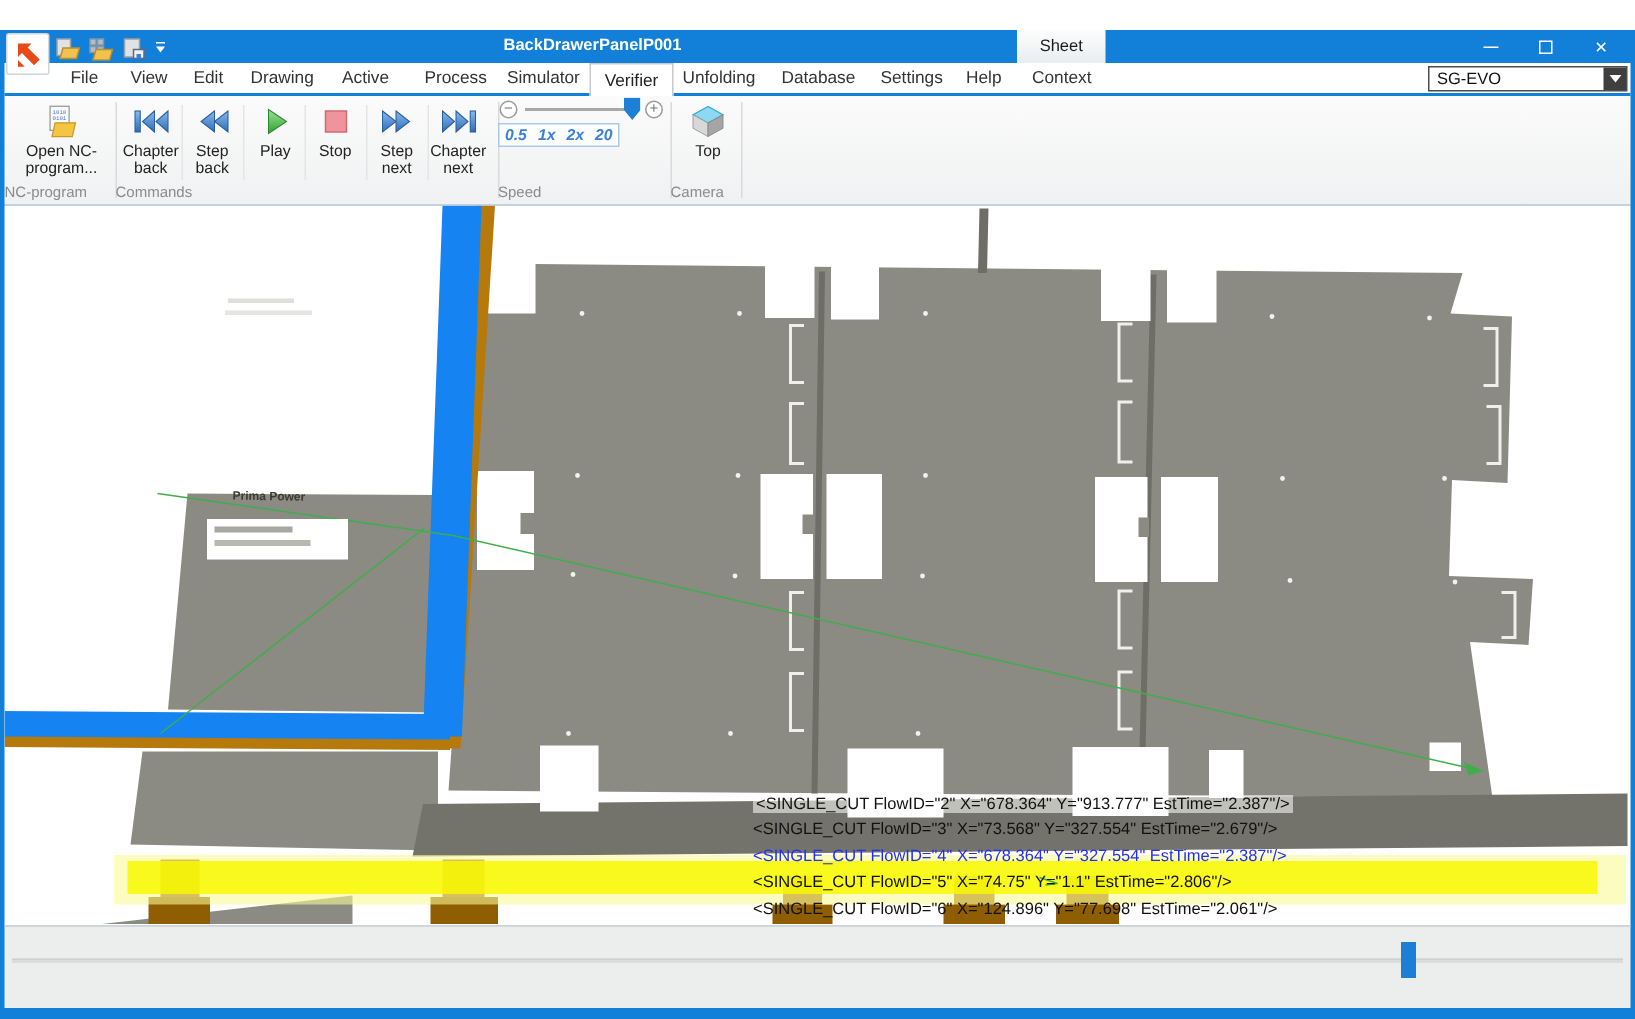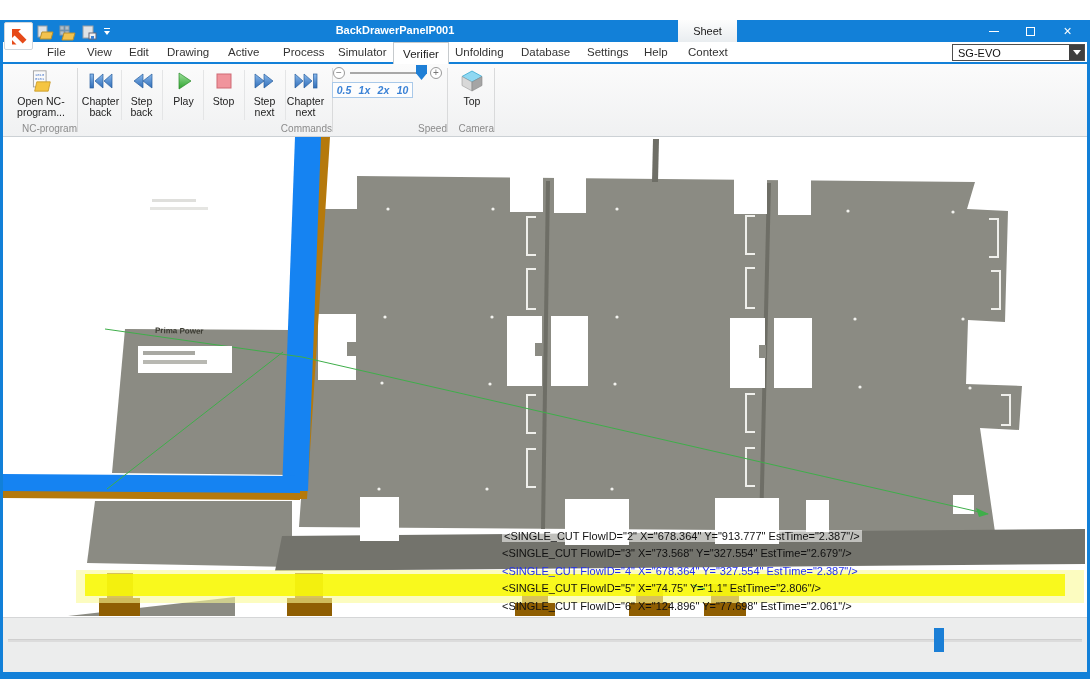--- a/index.html
+++ b/index.html
@@ -33,21 +33,21 @@
   .machine-combo .val { position:absolute; left:5px; top:2px; font-size:11px; color:#111; }
   .combo-btn { position:absolute; right:0; top:0; width:15px; height:15px; background:#3f3f3f; display:flex; align-items:center; justify-content:center; }
   .combo-btn .tri { width:0; height:0; border-left:4px solid transparent; border-right:4px solid transparent; border-top:5px solid #fff; }
 
   
   .ribbon { position:absolute; left:3px; top:44px; width:1084px; height:73px; background:linear-gradient(#fbfbfb,#f0f1f2); border-bottom:1px solid #ccd1d5; }
   .group-sep { position:absolute; top:4px; width:1px; height:64px; background:#d9dadb; }
   .gs1{left:74px}.gs2{left:329px}.gs3{left:444px}.gs4{left:491px}
   .btn-sep { position:absolute; top:6px; width:1px; height:50px; background:#e4e5e6; }
   .bs1{left:118px}.bs2{left:159px}.bs3{left:200px}.bs4{left:241px}.bs5{left:282px}
-  .group-label { position:absolute; top:59px; font-size:10px; color:#8b8b8b; text-align:right; }
+  .group-label { position:absolute; top:59px; font-size:10px; color:#8b8b8b; text-align:left; }
   .gl1{left:0;width:74px} .gl2{left:74px;width:255px} .gl3{left:329px;width:115px} .gl4{left:444px;width:47px}
   .rbtn { position:absolute; top:3px; width:41px; height:55px; display:flex; flex-direction:column; align-items:center; cursor:default; }
   .rbtn .ic { height:22px; margin-top:3px; }
   .rbtn .lb { font-size:10.5px; color:#222; text-align:center; line-height:11px; margin-top:4px; }
   .b-open{left:4px; width:68px;} .b-cb{left:77px}.b-sb{left:118px}.b-pl{left:160px}.b-st{left:200px}.b-sn{left:241px}.b-cn{left:282px}
   .b-top{left:449px; width:40px;}
   
   .spd-circle { position:absolute; top:3px; width:12px; height:12px; border:1px solid #9a9a9a; border-radius:50%; color:#777; font-size:10px; line-height:10px; text-align:center; background:#fff; }
   .spd-minus{left:330px} .spd-plus{left:427px}
   .spd-track { position:absolute; left:347px; top:8px; width:76px; height:2px; background:#a8a8a8; }
@@ -228,21 +228,21 @@
     </div>
 
     <div class="spd-circle spd-minus">−</div>
     <div class="spd-track"></div>
     <div class="spd-handle"></div>
     <div class="spd-circle spd-plus">+</div>
     <div class="spd-presets">
       <span>0.5</span>
       <span>1x</span>
       <span>2x</span>
-      <span>10</span>
+      <span>20</span>
     </div>
 
     <div class="rbtn b-top">
       <svg class="ic" width="26" height="22" viewBox="0 0 26 22">
         <polygon points="13,1 3,6.5 13,12 23,6.5" fill="#8fd8f2" stroke="#35a8d0" stroke-width="0.8"></polygon>
         <polygon points="3,6.5 13,12 13,21 3,15.5" fill="#d8d8d8" stroke="#999" stroke-width="0.6"></polygon>
         <polygon points="23,6.5 13,12 13,21 23,15.5" fill="#a5a5a5" stroke="#888" stroke-width="0.6"></polygon>
       </svg>
       <div class="lb">Top</div>
     </div>

